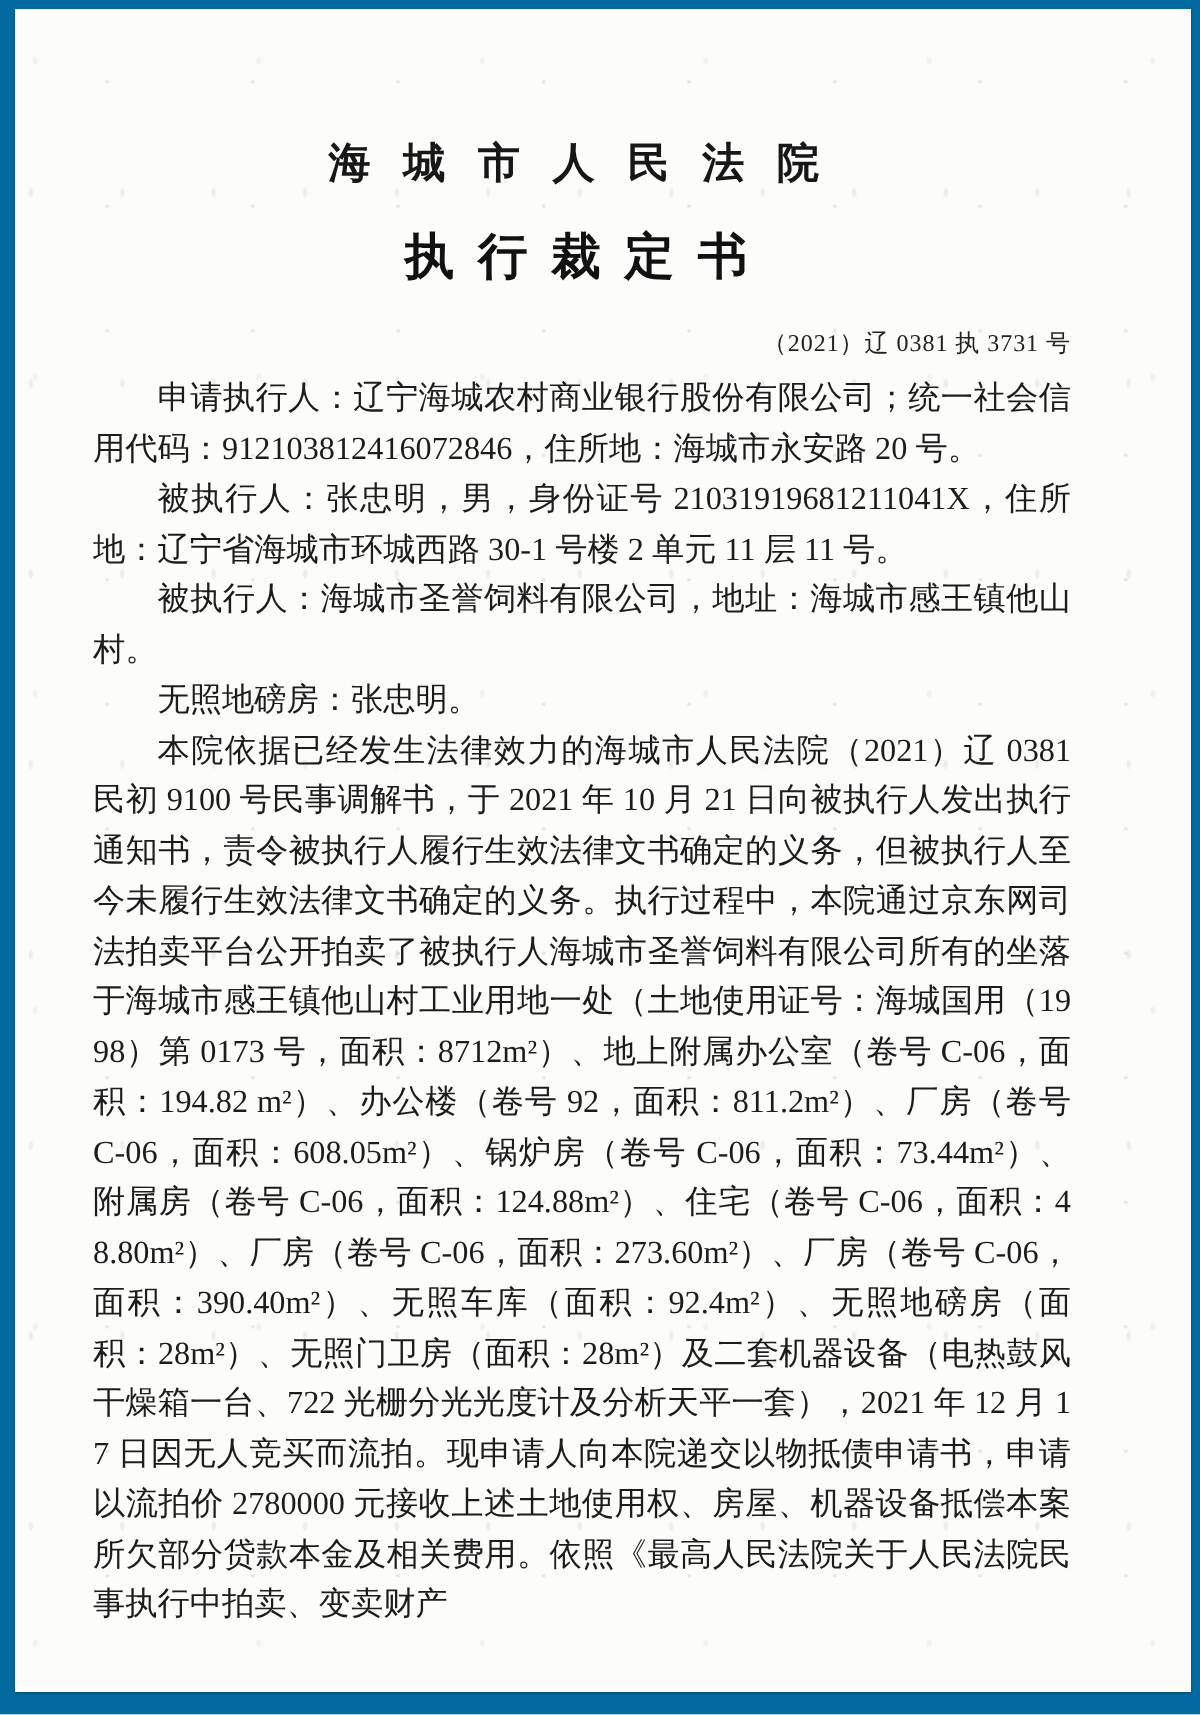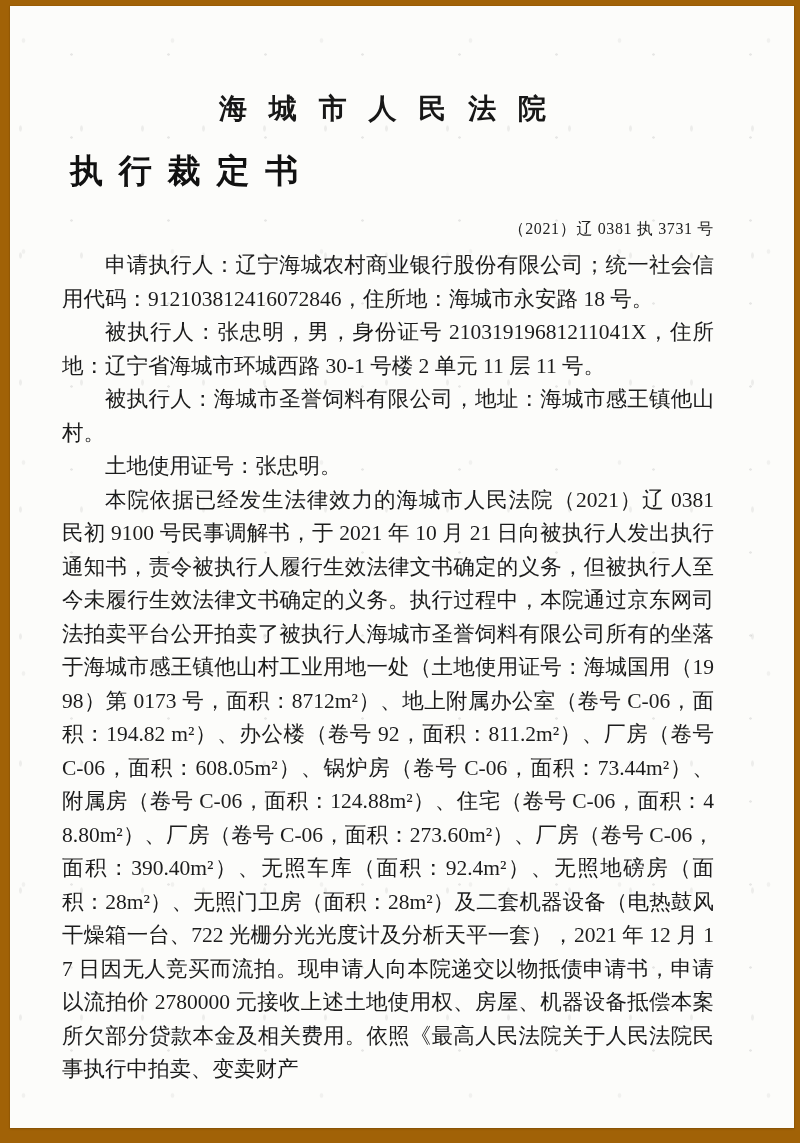--- a/index.html
+++ b/index.html
@@ -8,21 +8,21 @@
     width: 800px;
     height: 1143px;
     background: #ececeb;
     font-family: "Liberation Serif", "DejaVu Serif", serif;
     overflow: hidden;
   }
   .scan-frame {
     position: relative;
     width: 800px;
     height: 1143px;
-    background: #a16207;
+    background: #0369a1;
   }
   .page {
     position: absolute;
     left: 10px;
     top: 6px;
     width: 784px;
     height: 1122px;
     background: #fcfcfa;
     box-shadow: 0 1px 2px rgba(0,0,0,.16), 0 0 0 1px rgba(0,0,0,.03);
     overflow: hidden;
@@ -52,21 +52,21 @@
     text-align: center;
     letter-spacing: 0.78em;
     text-indent: 0.39em;
     color: #171717;
     white-space: nowrap;
   }
   .doc-title {
     margin: 21px 0 0 0;
     font-size: 33px;
     font-weight: 700;
-    text-align: left;
+    text-align: center;
     letter-spacing: 0.48em;
     text-indent: 0.24em;
     color: #111;
     white-space: nowrap;
   }
   .case-number {
     margin-top: 25px;
     text-align: right;
     font-size: 16px;
     letter-spacing: 0.04em;
@@ -93,22 +93,22 @@
   <div class="page">
     <div class="content">
 
       <h1 class="court-name">海城市人民法院</h1>
 
       <h2 class="doc-title">执行裁定书</h2>
 
       <div class="case-number">（2021）辽 0381 执 3731 号</div>
 
       <div class="body-text">
-        <p>申请执行人：辽宁海城农村商业银行股份有限公司；统一社会信用代码：912103812416072846，住所地：海城市永安路 18 号。</p>
+        <p>申请执行人：辽宁海城农村商业银行股份有限公司；统一社会信用代码：912103812416072846，住所地：海城市永安路 20 号。</p>
         <p>被执行人：张忠明，男，身份证号 21031919681211041X，住所地：辽宁省海城市环城西路 30-1 号楼 2 单元 11 层 11 号。</p>
         <p>被执行人：海城市圣誉饲料有限公司，地址：海城市感王镇他山村。</p>
-        <p>土地使用证号：张忠明。</p>
+        <p>无照地磅房：张忠明。</p>
         <p>本院依据已经发生法律效力的海城市人民法院（2021）辽 0381 民初 9100 号民事调解书，于 2021 年 10 月 21 日向被执行人发出执行通知书，责令被执行人履行生效法律文书确定的义务，但被执行人至今未履行生效法律文书确定的义务。执行过程中，本院通过京东网司法拍卖平台公开拍卖了被执行人海城市圣誉饲料有限公司所有的坐落于海城市感王镇他山村工业用地一处（土地使用证号：海城国用（1998）第 0173 号，面积：8712m²）、地上附属办公室（卷号 C-06，面积：194.82 m²）、办公楼（卷号 92，面积：811.2m²）、厂房（卷号 C-06，面积：608.05m²）、锅炉房（卷号 C-06，面积：73.44m²）、附属房（卷号 C-06，面积：124.88m²）、住宅（卷号 C-06，面积：48.80m²）、厂房（卷号 C-06，面积：273.60m²）、厂房（卷号 C-06，面积：390.40m²）、无照车库（面积：92.4m²）、无照地磅房（面积：28m²）、无照门卫房（面积：28m²）及二套机器设备（电热鼓风干燥箱一台、722 光栅分光光度计及分析天平一套），2021 年 12 月 17 日因无人竞买而流拍。现申请人向本院递交以物抵债申请书，申请以流拍价 2780000 元接收上述土地使用权、房屋、机器设备抵偿本案所欠部分贷款本金及相关费用。依照《最高人民法院关于人民法院民事执行中拍卖、变卖财产</p>
       </div>
 
     </div>
   </div>
 </div>
 
 </body></html>

